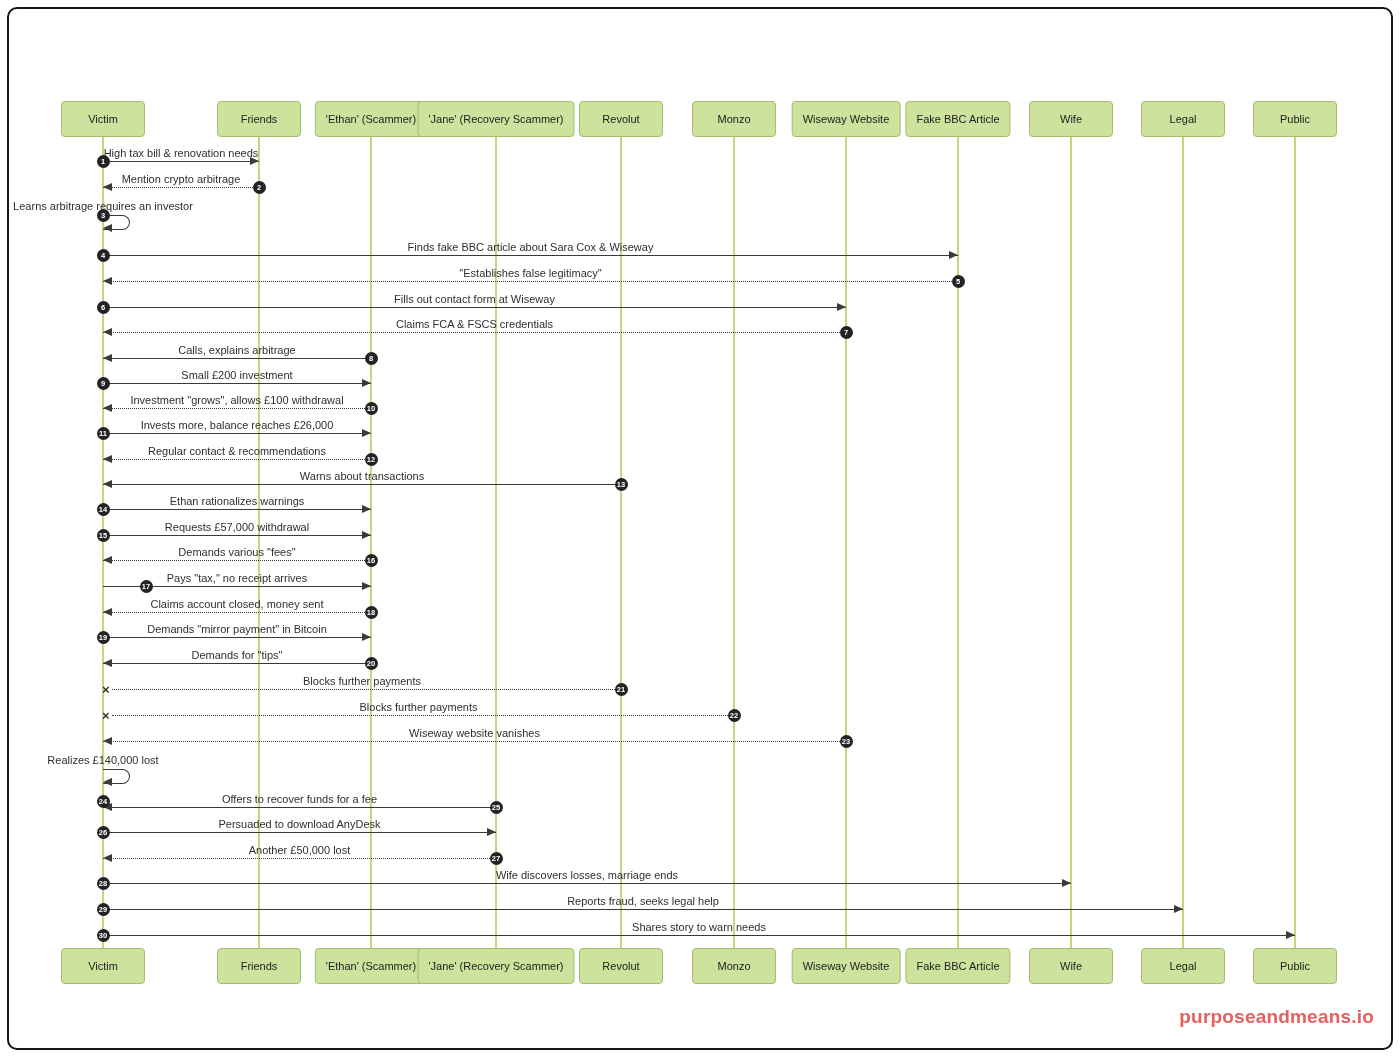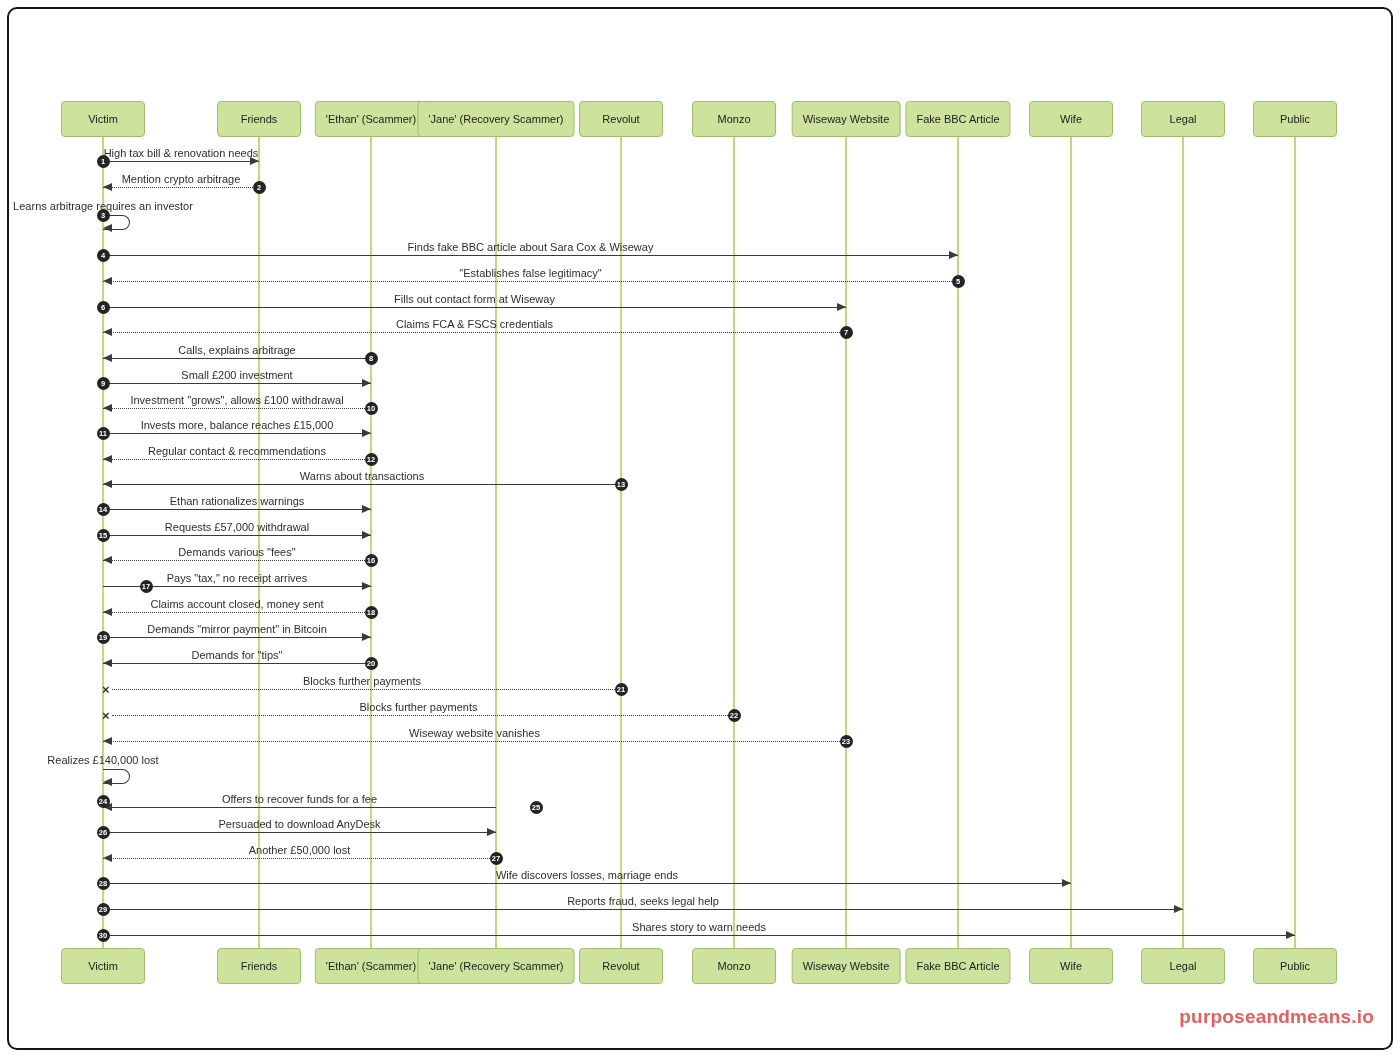--- a/index.html
+++ b/index.html
@@ -121,21 +121,21 @@
         <div class="arrowhead right" style="left: 362px; top: 379px;"></div>
         <div class="badge" style="left: 96.5px; top: 377px;">9</div>
       </div>
       <div>
         <div class="msg-label" style="left: 237px; top: 394px;">Investment "grows", allows £100 withdrawal</div>
         <div class="msg-line dotted" style="left: 103px; top: 408px; width: 268px;"></div>
         <div class="arrowhead left" style="left: 103px; top: 404px;"></div>
         <div class="badge" style="left: 364.5px; top: 402px;">10</div>
       </div>
       <div>
-        <div class="msg-label" style="left: 237px; top: 419px;">Invests more, balance reaches £15,000</div>
+        <div class="msg-label" style="left: 237px; top: 419px;">Invests more, balance reaches £26,000</div>
         <div class="msg-line" style="left: 103px; top: 433px; width: 268px;"></div>
         <div class="arrowhead right" style="left: 362px; top: 429px;"></div>
         <div class="badge" style="left: 96.5px; top: 427px;">11</div>
       </div>
       <div>
         <div class="msg-label" style="left: 237px; top: 445px;">Regular contact &amp; recommendations</div>
         <div class="msg-line dotted" style="left: 103px; top: 459px; width: 268px;"></div>
         <div class="arrowhead left" style="left: 103px; top: 455px;"></div>
         <div class="badge" style="left: 364.5px; top: 453px;">12</div>
       </div>
@@ -208,21 +208,21 @@
       <div>
         <div class="msg-label" style="left: 103px; top: 754px;">Realizes £140,000 lost</div>
         <div class="selfloop" style="left: 103px; top: 769px; width: 26px; height: 13px;"></div>
         <div class="arrowhead left" style="left: 103px; top: 777.5px;"></div>
         <div class="badge" style="left: 96.5px; top: 762.5px; margin-top: 32px;">24</div>
       </div>
       <div>
         <div class="msg-label" style="left: 299.5px; top: 793px;">Offers to recover funds for a fee</div>
         <div class="msg-line" style="left: 103px; top: 807px; width: 393px;"></div>
         <div class="arrowhead left" style="left: 103px; top: 803px;"></div>
-        <div class="badge" style="left: 489.5px; top: 801px; margin-left: 40px;">25</div>
+        <div class="badge" style="left: 489.5px; top: 801px;">25</div>
       </div>
       <div>
         <div class="msg-label" style="left: 299.5px; top: 818px;">Persuaded to download AnyDesk</div>
         <div class="msg-line" style="left: 103px; top: 832px; width: 393px;"></div>
         <div class="arrowhead right" style="left: 487px; top: 828px;"></div>
         <div class="badge" style="left: 96.5px; top: 826px;">26</div>
       </div>
       <div>
         <div class="msg-label" style="left: 299.5px; top: 844px;">Another £50,000 lost</div>
         <div class="msg-line dotted" style="left: 103px; top: 858px; width: 393px;"></div>

